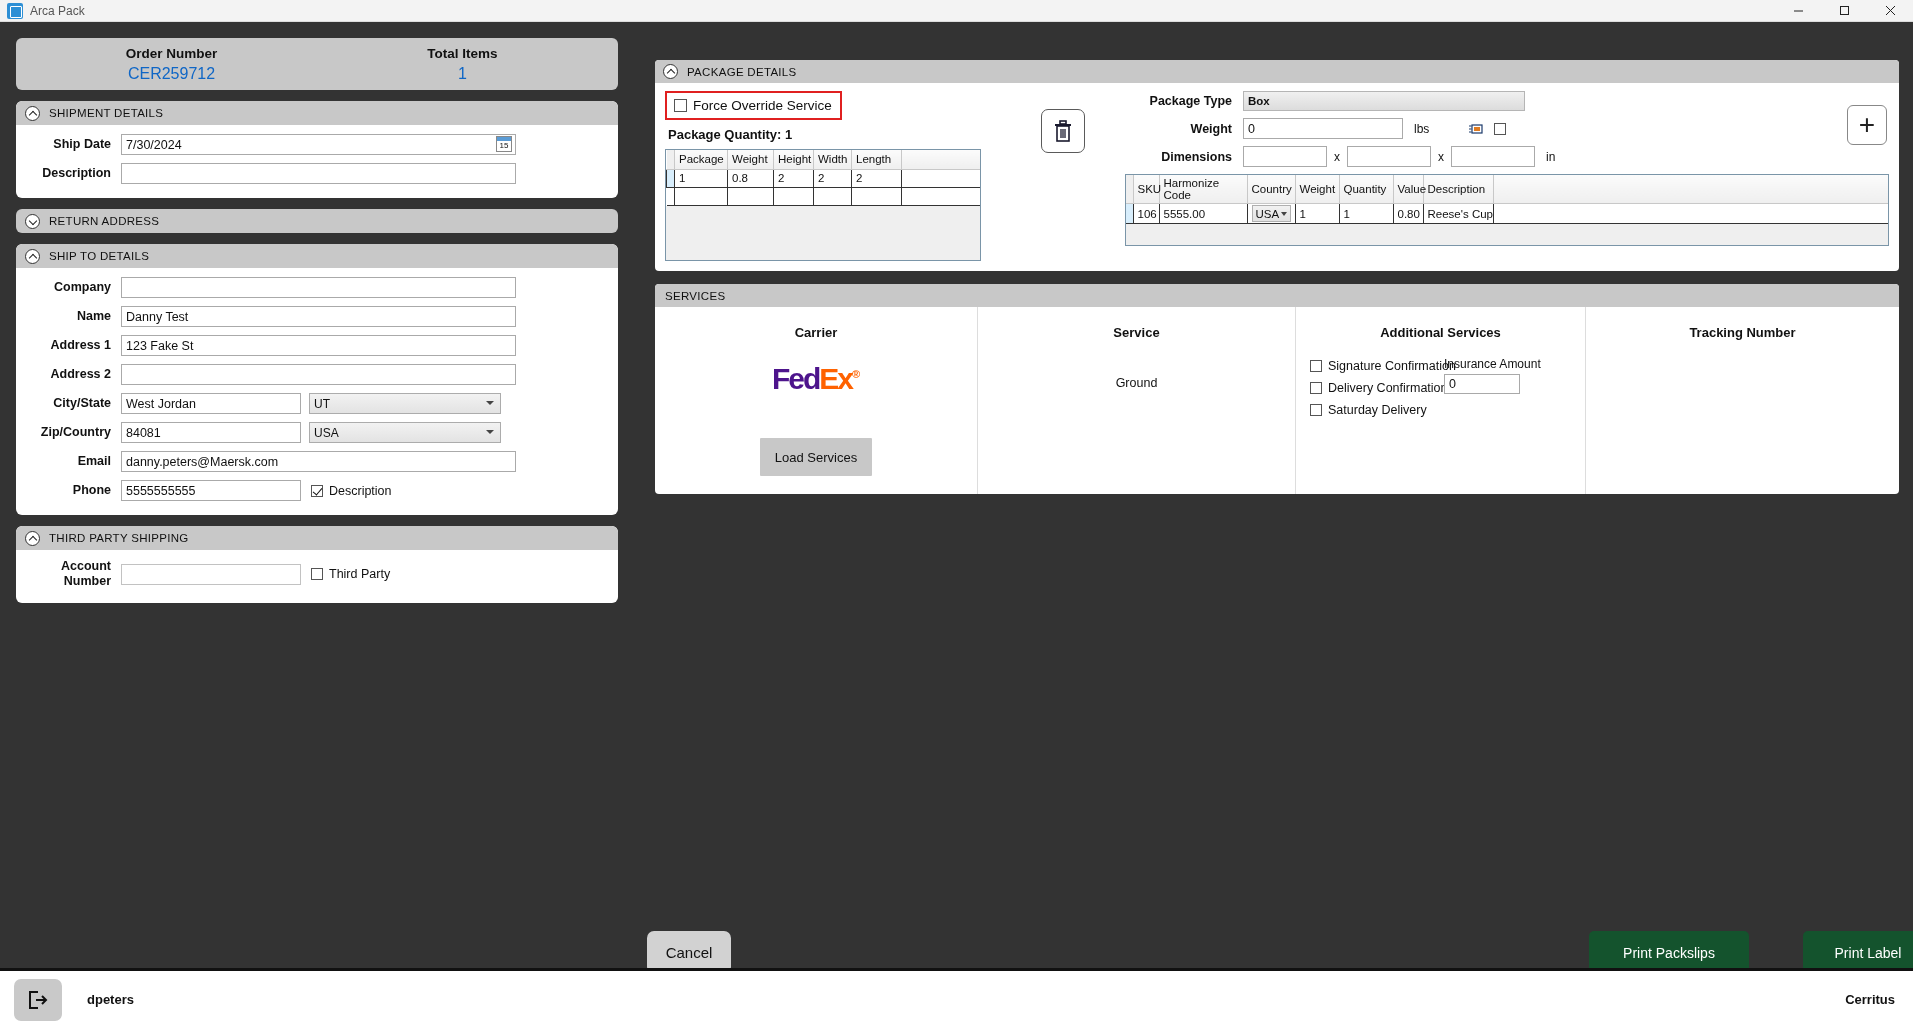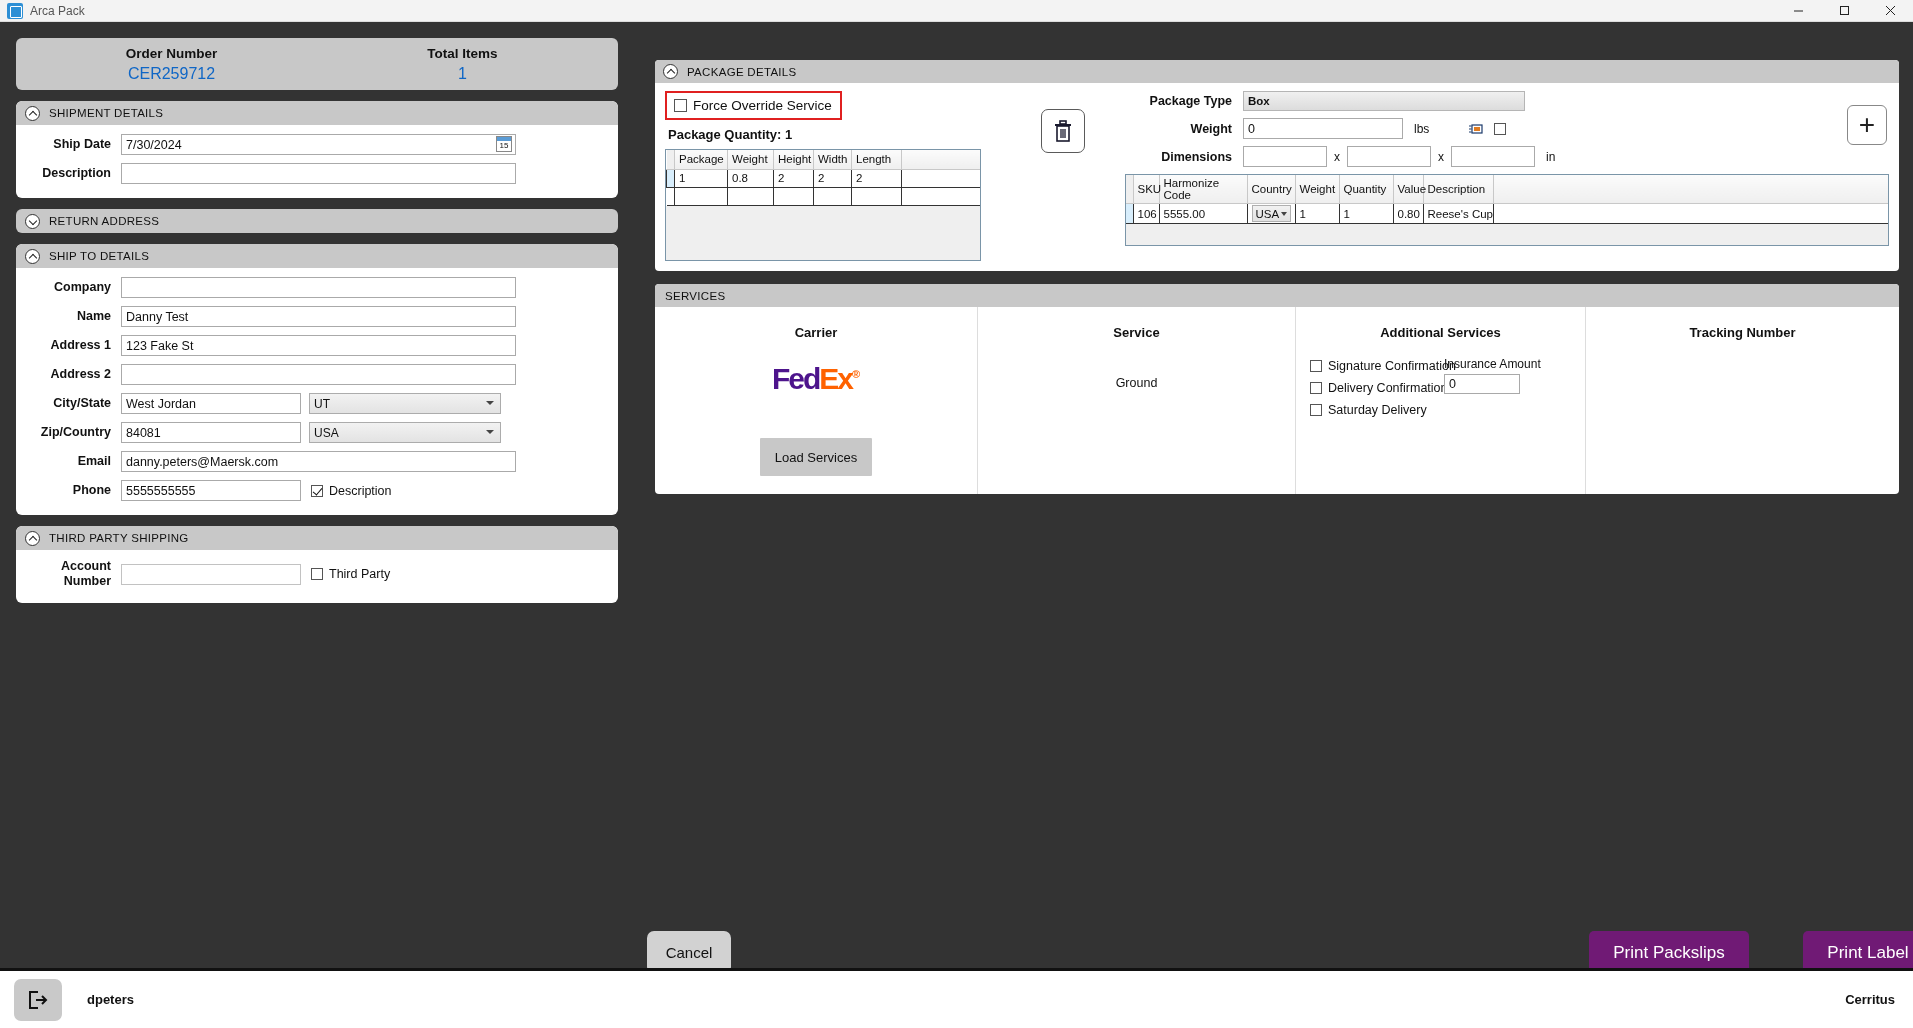--- a/index.html
+++ b/index.html
@@ -375,23 +375,23 @@
   .cancel-btn {
     position: absolute; left: 647px; top: 909px;
     width: 84px; height: 43px;
     background: #d2d2d2; border-radius: 7px;
     display: flex; align-items: center; justify-content: center;
     font-size: 15px; color: #111;
   }
   .primary-btn {
     position: absolute; top: 909px;
     height: 43px; border-radius: 5px;
-    background: #701a75; color: #fff;
+    background: #14532d; color: #fff;
     display: flex; align-items: center; justify-content: center;
-    font-size: 17px;
+    font-size: 14px;
   }
   .btn-packslips { left: 1589px; width: 160px; }
 
   
   .statusbar {
     position: absolute; left: 0; bottom: 0;
     width: 1913px; height: 60px;
     background: #ffffff;
     border-top: 3px solid #111;
     display: flex; align-items: center;

